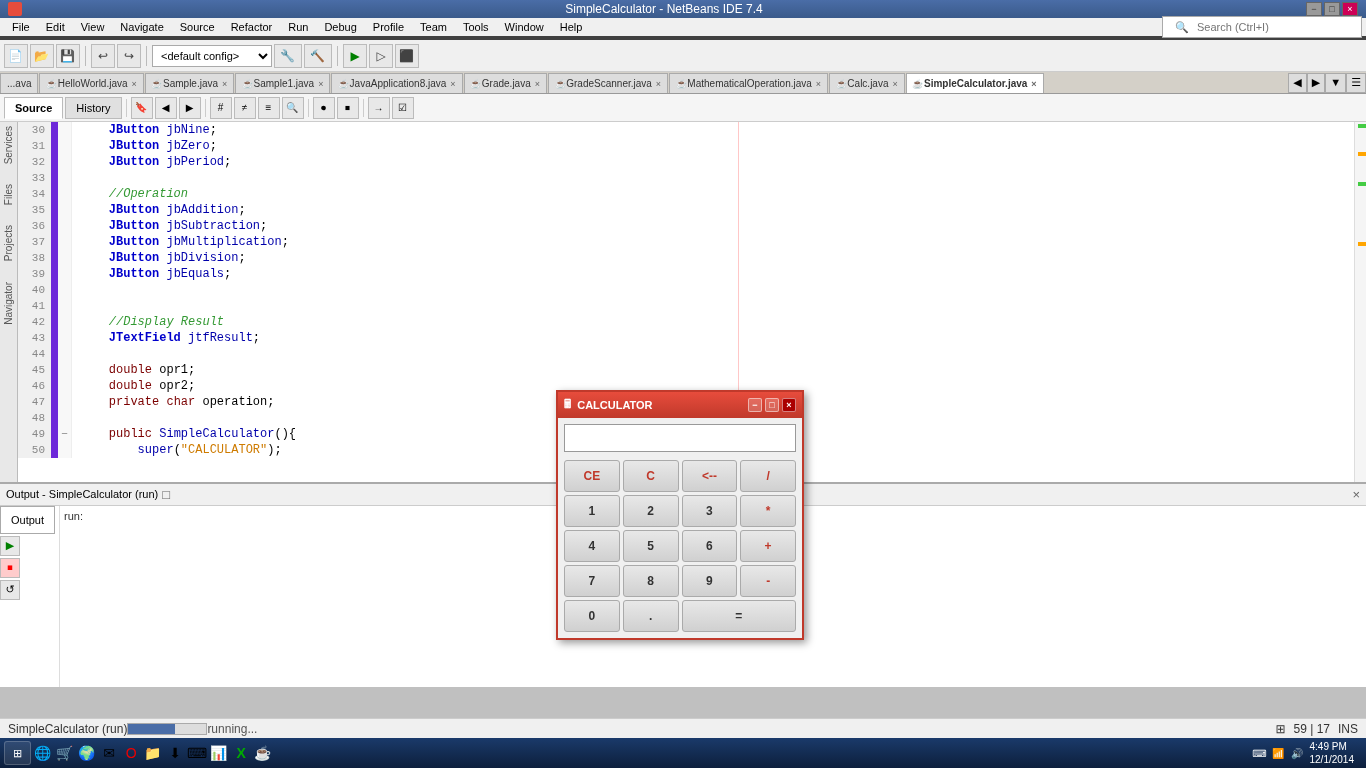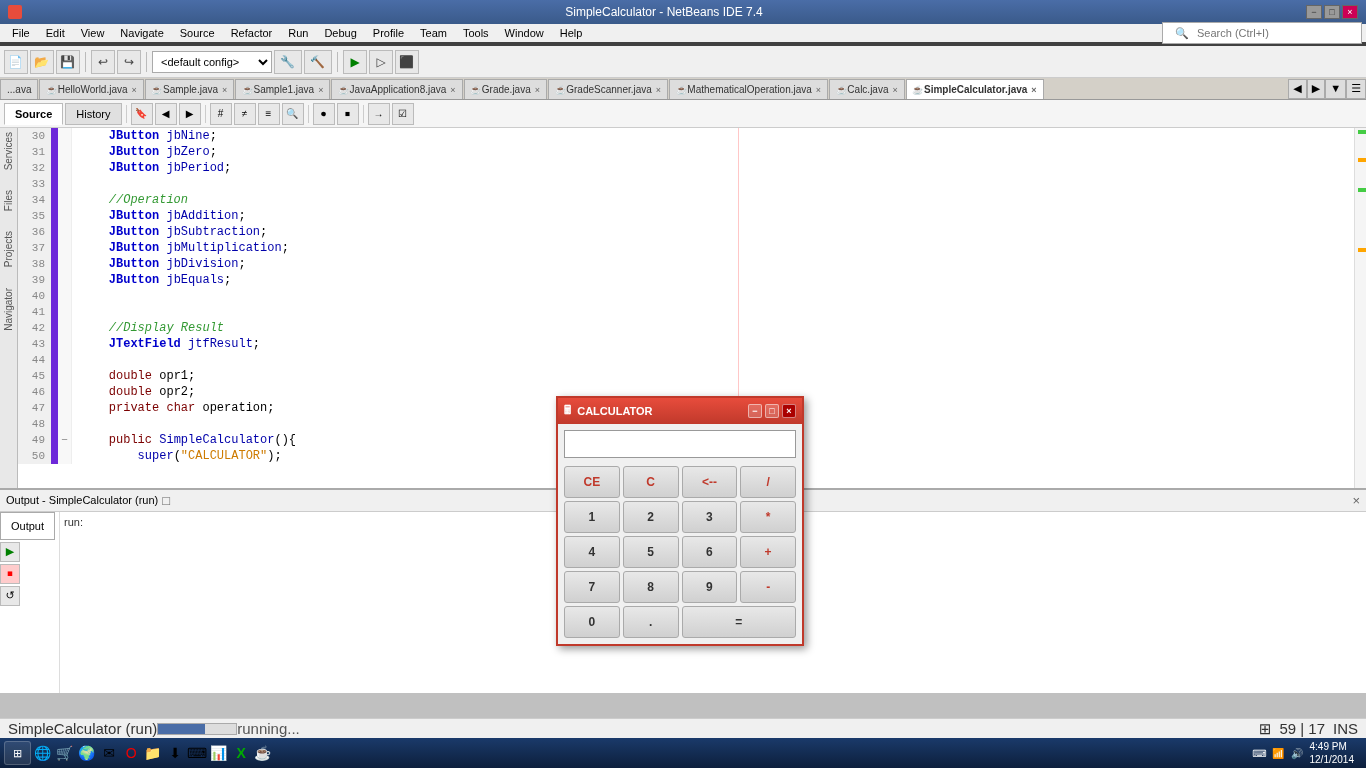--- a/index.html
+++ b/index.html
@@ -2,21 +2,21 @@
 <html><head>
   <meta charset="utf-8">
   <style>
     * { margin: 0; padding: 0; box-sizing: border-box; }
     body { font-family: 'Segoe UI', Arial, sans-serif; font-size: 11px; background: #c0c0c0; overflow: hidden; width: 1366px; height: 768px; }
 
     
     #title-bar {
       background: linear-gradient(to bottom, #4a6da7, #3a5a8a);
       color: white;
-      height: 24px;
+      height: 18px;
       display: flex;
       align-items: center;
       justify-content: space-between;
       padding: 0 8px;
       font-size: 12px;
     }
     #title-bar .title { flex: 1; text-align: center; }
     #title-bar .win-controls { display: flex; gap: 2px; }
     #title-bar .win-btn {
       width: 16px; height: 14px; background: #999; border: 1px solid #666;
@@ -213,21 +213,21 @@
     #output-text { padding: 4px; color: #333; font-size: 11px; }
 
     
     #status-bar {
       height: 20px;
       background: #f0f0f0;
       border-top: 1px solid #ccc;
       display: flex;
       align-items: center;
       padding: 0 8px;
-      font-size: 15px;
+      font-size: 12px;
       color: #333;
       position: fixed;
       bottom: 30px;
       left: 0; right: 0;
     }
     #status-bar .status-right { margin-left: auto; display: flex; gap: 8px; align-items: center; }
     .progress-bar-outer {
       width: 80px; height: 12px; background: #ddd; border: 1px solid #aaa; overflow: hidden;
     }
     .progress-bar-inner { height: 100%; background: #4a6da7; }

